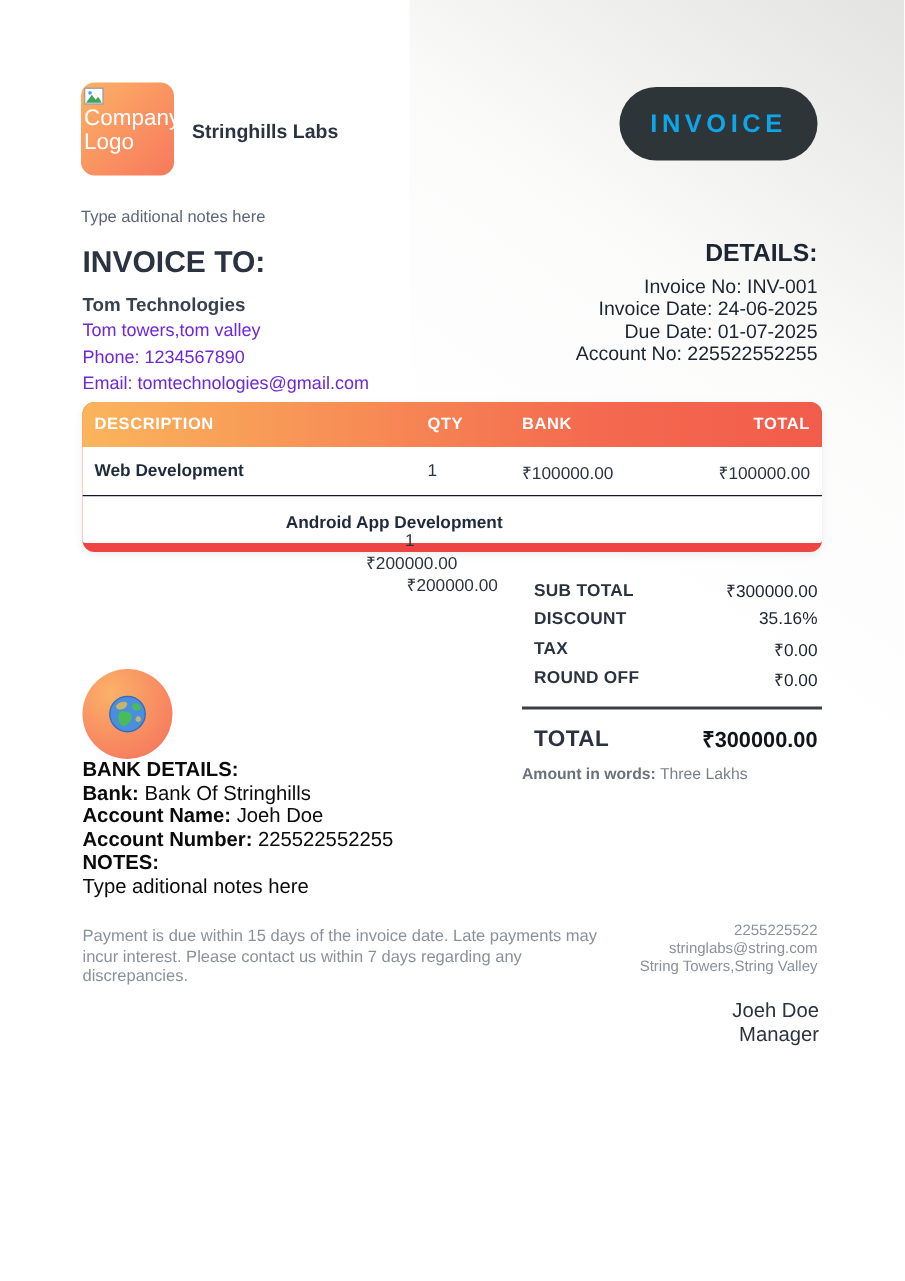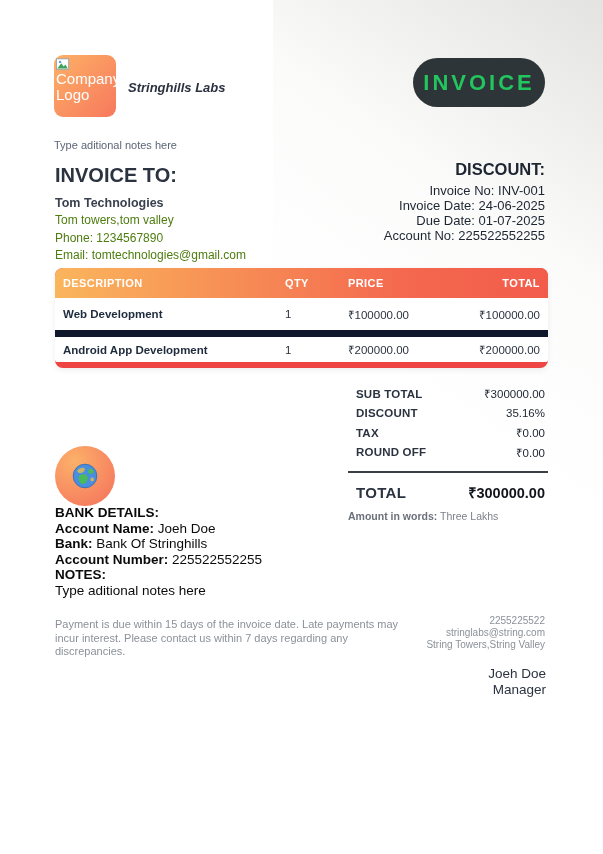--- a/index.html
+++ b/index.html
@@ -14,54 +14,54 @@
     background:linear-gradient(215deg, #e3e3e1 0%, rgba(248,248,247,0.55) 40%, rgba(255,255,255,0) 72%);
     pointer-events:none;
   }
   
   .logo-box {
     position:absolute; left:54px; top:55px; width:62px; height:62px;
     border-radius:9px; background:linear-gradient(135deg, #fdb166 0%, #f7785d 100%);
     color:#fff; font-size:15px; line-height:16px; padding:3px 2px; overflow:hidden;
   }
   .logo-box svg { display:block; margin-bottom:0; }
-  .company-name { position:absolute; left:128px; top:80px; font-size:13px; font-weight:bold; color:#2b3240;font-style:italic; }
+  .company-name { position:absolute; left:128px; top:80px; font-size:13px; font-weight:bold; color:#2b3240; }
   .badge {
     position:absolute; left:413px; top:58px; width:132px; height:49px;
-    background:#2e3538; border-radius:26px; color:#22c55e;
+    background:#2e3538; border-radius:26px; color:#0ea5e9;
     display:flex; align-items:center; justify-content:center;
-    font-size:22px; font-weight:bold; letter-spacing:3px;
+    font-size:17px; font-weight:bold; letter-spacing:3px;
   }
   .top-note { position:absolute; left:54px; top:139px; font-size:11px; color:#5b6677; }
   
   .invoice-to { position:absolute; left:55px; top:164px; }
   .invoice-to .h { font-size:20px; font-weight:bold; color:#2b3240; margin-bottom:9px; }
   .invoice-to .nm { font-size:12.5px; font-weight:bold; color:#39414f; margin-bottom:3px; }
-  .invoice-to .ln { font-size:12px; color:#4d7c0f; margin-bottom:3.5px; }
+  .invoice-to .ln { font-size:12px; color:#6d28d9; margin-bottom:3.5px; }
   
   .invoice-meta { position:absolute; right:58px; top:160px; text-align:right; color:#1d2531; }
   .invoice-meta .h { font-size:16.5px; font-weight:bold; margin-bottom:4px; }
   .invoice-meta .ln { font-size:13px; line-height:15px; }
   
   .items-card {
     position:absolute; left:55px; top:268px; width:493px;
     background:#ef4444; border-radius:8px; padding-bottom:6px;
     box-shadow:0 2px 6px rgba(0,0,0,0.07);
   }
   .thead {
     height:30px; border-radius:8px 8px 0 0;
     background:linear-gradient(90deg, #fab55c 0%, #f4694f 70%, #f25c4b 100%);
     display:flex; align-items:center; padding:0 8px;
     color:#ffffff; font-size:11px; font-weight:bold; letter-spacing:0.4px;
   }
   .trow {
     height:32px; background:#ffffff; display:flex; align-items:center;
     padding:12px 8px; font-size:11.5px; color:#2c3440;
   }
-  .trow + .trow { border-top:7px solid #0f172a; }
+  .trow + .trow { border-top:1px solid #0f172a;flex-direction:column; }
   .trow:last-child { border-radius:0 0 2px 2px; }
   .col-desc { width:222px; }
   .trow .col-desc { font-weight:bold; color:#1f2b3c; }
   .col-qty { width:63px; }
   .col-price { width:115px; }
   .col-total { flex:1; text-align:right; }
   
   .totals { position:absolute; left:348px; top:384px; width:200px; }
   .t-row { display:flex; justify-content:space-between; align-items:center; padding:0 3px 0 8px; height:19.5px; }
   .t-row .lbl { font-size:11.5px; font-weight:bold; color:#2b3240; letter-spacing:0.2px; }
@@ -108,32 +108,32 @@
 
   <div class="invoice-to">
     <div class="h">INVOICE TO:</div>
     <div class="nm">Tom Technologies</div>
     <div class="ln">Tom towers,tom valley</div>
     <div class="ln">Phone: 1234567890</div>
     <div class="ln">Email: tomtechnologies@gmail.com</div>
   </div>
 
   <div class="invoice-meta">
-    <div class="h">DISCOUNT:</div>
+    <div class="h">DETAILS:</div>
     <div class="ln">Invoice No: INV-001</div>
     <div class="ln">Invoice Date: 24-06-2025</div>
     <div class="ln">Due Date: 01-07-2025</div>
     <div class="ln">Account No: 225522552255</div>
   </div>
 
   <div class="items-card">
     <div class="thead">
       <div class="col-desc">DESCRIPTION</div>
       <div class="col-qty">QTY</div>
-      <div class="col-price">PRICE</div>
+      <div class="col-price">BANK</div>
       <div class="col-total">TOTAL</div>
     </div>
     <div class="trow">
       <div class="col-desc">Web Development</div>
       <div class="col-qty">1</div>
       <div class="col-price">₹100000.00</div>
       <div class="col-total">₹100000.00</div>
     </div>
     <div class="trow">
       <div class="col-desc">Android App Development</div>
@@ -175,22 +175,22 @@
     <svg width="28" height="28" viewBox="0 0 32 32">
       <circle cx="16" cy="16" r="13.5" fill="#4a8fdd" stroke="#2f6db5" stroke-width="1"></circle>
       <path d="M7 10 C9 7 13 6 15 7 C17 8 15 11 13 12 C11 13 8 13 7 10 Z" fill="#c9b36b"></path>
       <path d="M10 15 C13 13 18 14 19 17 C20 20 17 24 14 25 C11 26 9 22 9 19 C9 17 9 16 10 15 Z" fill="#49bb58"></path>
       <path d="M21 8 C23 7 26 9 26 11 C26 13 23 14 21 13 C19 12 19 9 21 8 Z" fill="#49bb58"></path>
       <path d="M23 18 C25 17 27 19 26 21 C25 23 22 22 22 20 Z" fill="#c9b36b"></path>
     </svg>
   </div>
   <div class="bank">
     <div class="bh">BANK DETAILS:</div>
+    <div><b>Bank:</b> <span>Bank Of Stringhills</span></div>
     <div><b>Account Name:</b> <span>Joeh Doe</span></div>
-    <div><b>Bank:</b> <span>Bank Of Stringhills</span></div>
     <div><b>Account Number:</b> <span>225522552255</span></div>
     <div class="bh">NOTES:</div>
     <div>Type aditional notes here</div>
   </div>
 
   <div class="terms">
     <div class="body">Payment is due within 15 days of the invoice date. Late payments may incur interest. Please contact us within 7 days regarding any discrepancies.</div>
   </div>
 
   <div class="contact">

